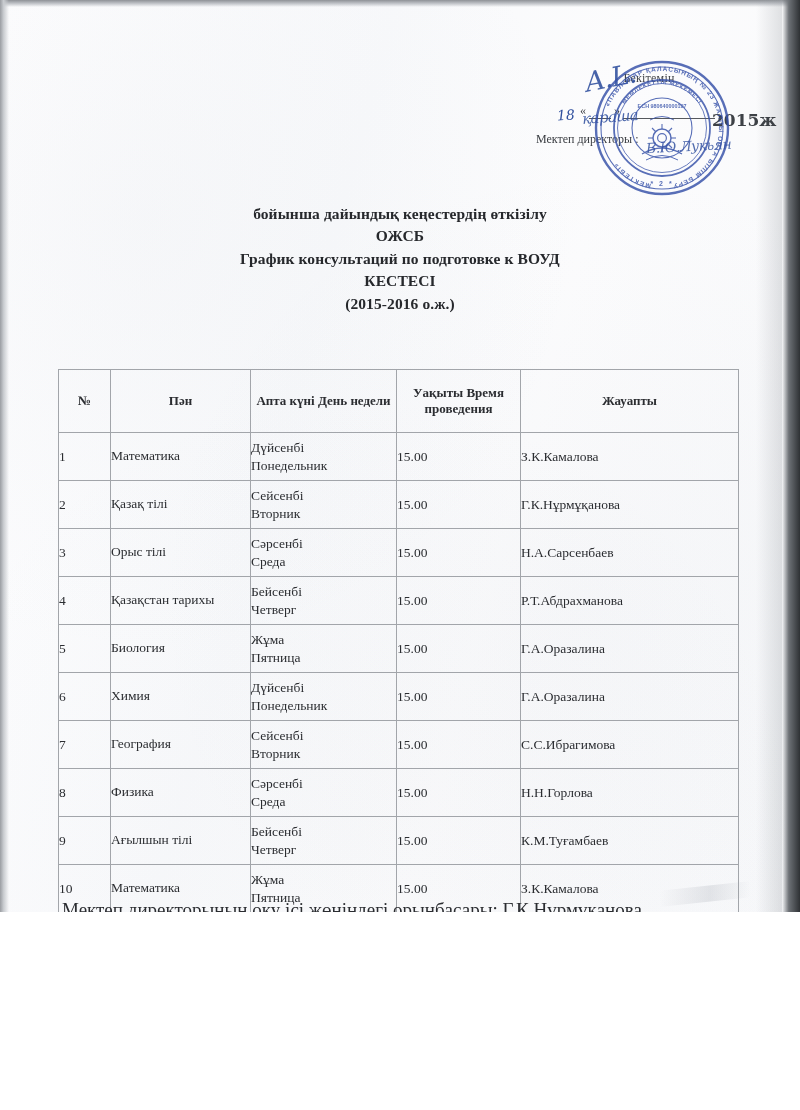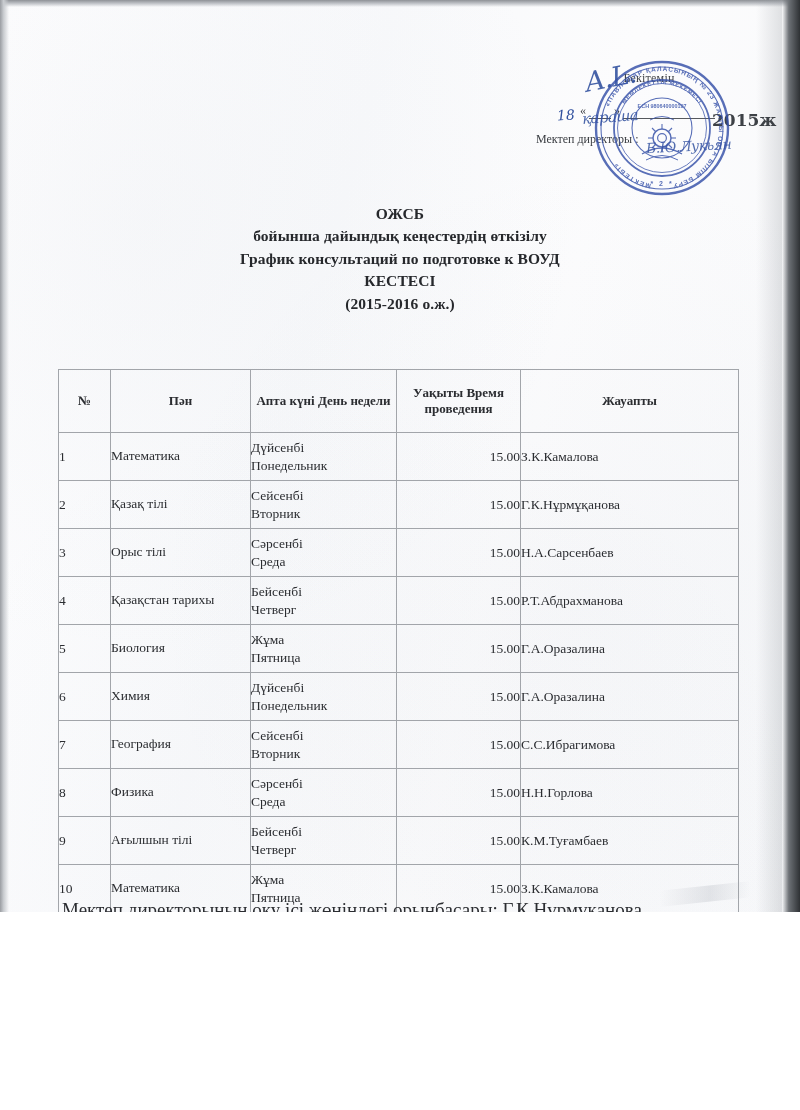--- a/index.html
+++ b/index.html
@@ -216,21 +216,21 @@
     line-height: 1.2;
   }
   .cell-day {
     text-align: left;
     padding-left: 12px;
     line-height: 1.28;
   }
   .cell-day .kk { display: block; }
   .cell-day .ru { display: block; }
   .cell-time {
-    text-align: right;
+    text-align: left;
     vertical-align: top;
     padding-top: 5px;
   }
   .cell-resp {
     text-align: left;
     padding-left: 12px;
     vertical-align: bottom;
     padding-bottom: 7px;
   }
 
@@ -325,22 +325,22 @@
         </g>
         <path d="M 50,96 q 20,-12 40,0" stroke-width="1.3"></path>
         <path d="M 54,102 q 16,-9 32,0" stroke-width="1"></path>
         <path d="M 58,62 q 12,-7 24,0" stroke-width="1"></path>
       </g>
       <text x="70" y="128" text-anchor="middle" font-family="'Liberation Sans', sans-serif" font-size="7" font-weight="bold" fill="#3550a8" letter-spacing="2">* 2 *</text>
     </svg>
   </div>
 
   <div id="doc-title">
+    <span class="t-line">бойынша дайындық кеңестердің өткізілу</span>
     <span class="t-line">ОЖСБ</span>
-    <span class="t-line">бойынша дайындық кеңестердің өткізілу</span>
     <span class="t-line">График консультаций по подготовке к ВОУД</span>
     <span class="t-line">КЕСТЕСІ</span>
     <span class="t-line">(2015-2016 о.ж.)</span>
   </div>
 
   <table id="schedule-table">
     <colgroup>
       <col class="col-num">
         <col class="col-subj">
         <col class="col-day">

